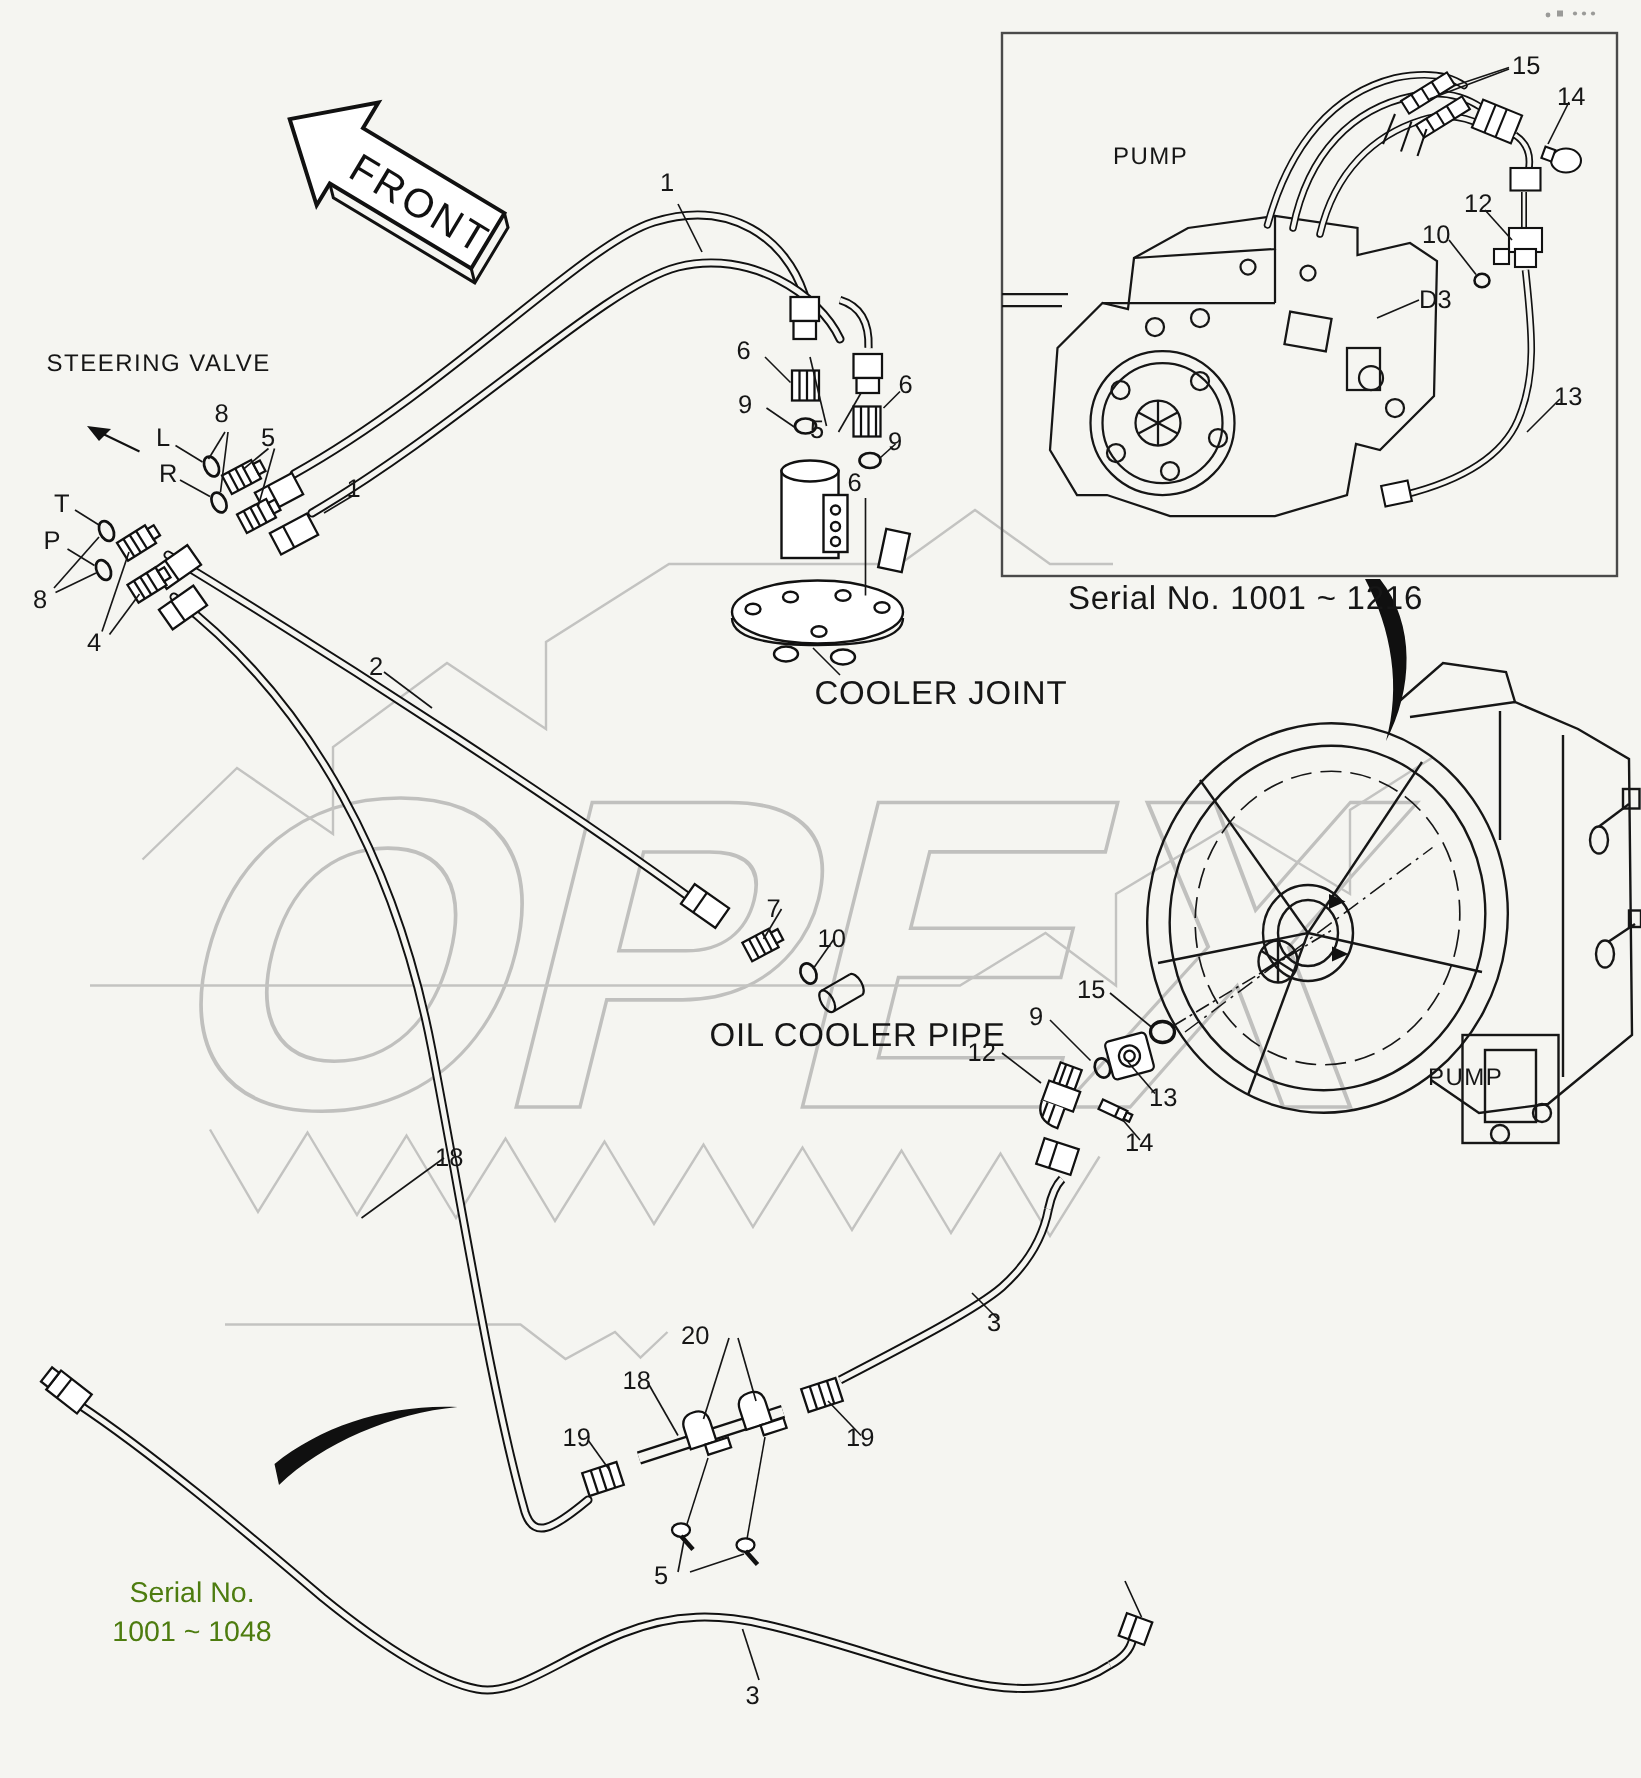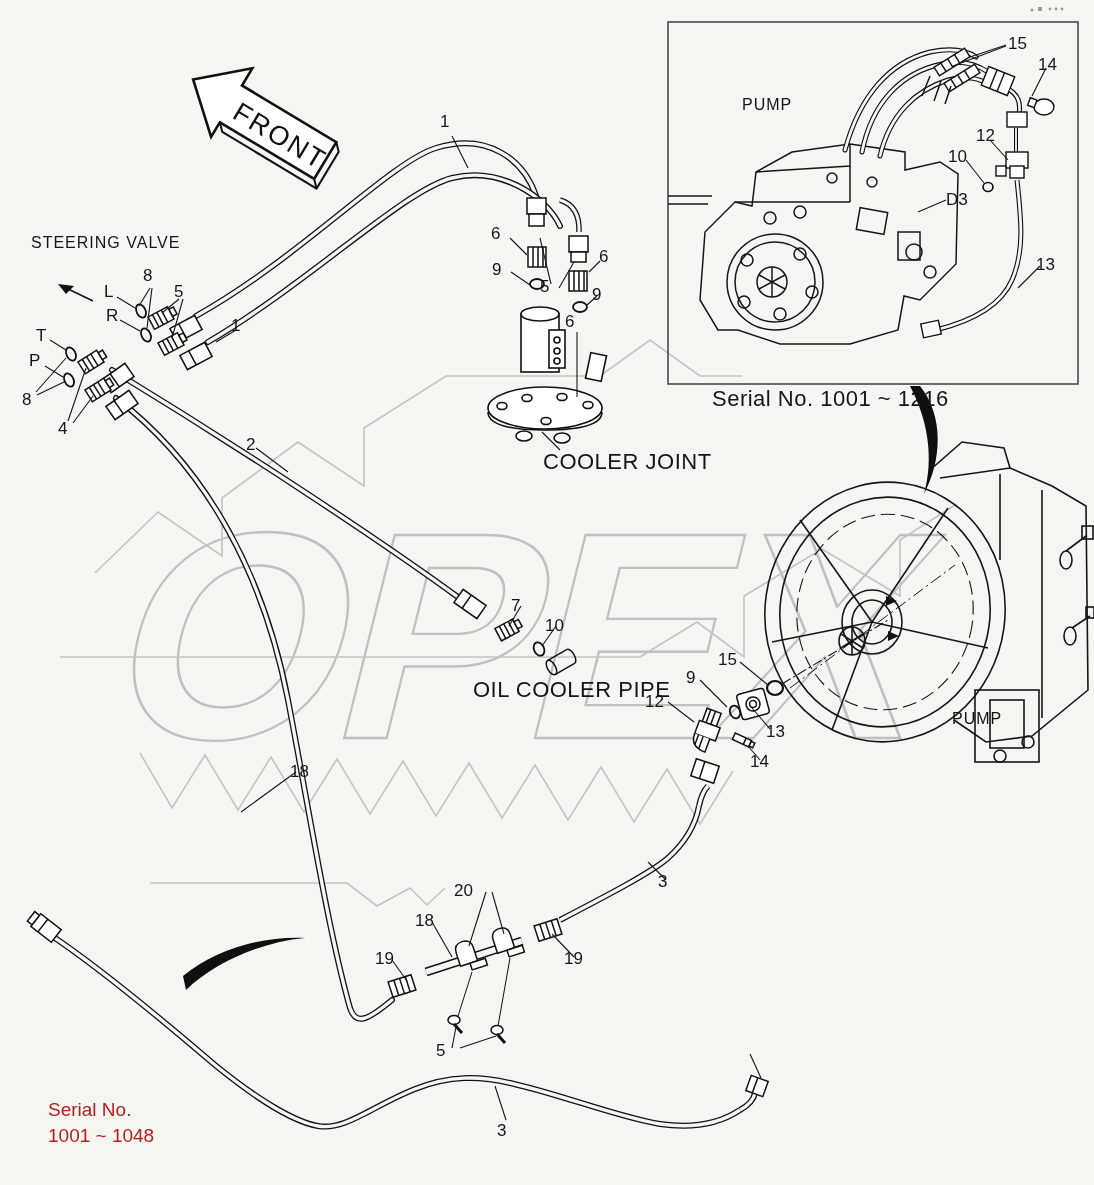--- a/index.html
+++ b/index.html
@@ -13,22 +13,22 @@
   #stage{position:absolute;left:0;top:0;width:1094px;height:1185px;}
   svg{position:absolute;left:0;top:0;}
   .lbl{
     position:absolute;color:#161616;white-space:nowrap;
     font-size:22px;letter-spacing:.5px;z-index:5;
   }
   .co{
     position:absolute;color:#161616;font-size:17px;z-index:5;white-space:nowrap;
   }
   .serialblock{
-    position:absolute;left:48px;top:1050px;width:160px;text-align:left;
-    font-size:19px;color:#b91c1c;line-height:26px;z-index:5;margin-top:47px;
+    position:absolute;left:48px;top:1050px;width:160px;text-align:center;
+    font-size:19px;color:#4d7c0f;line-height:26px;z-index:5;
   }
   .big{font-size:16px;letter-spacing:1px;}
 </style>
 </head>
 <body>
 
 <div id="stage">
 
 <svg width="1094" height="1185" viewBox="0 0 1094 1185">
 

